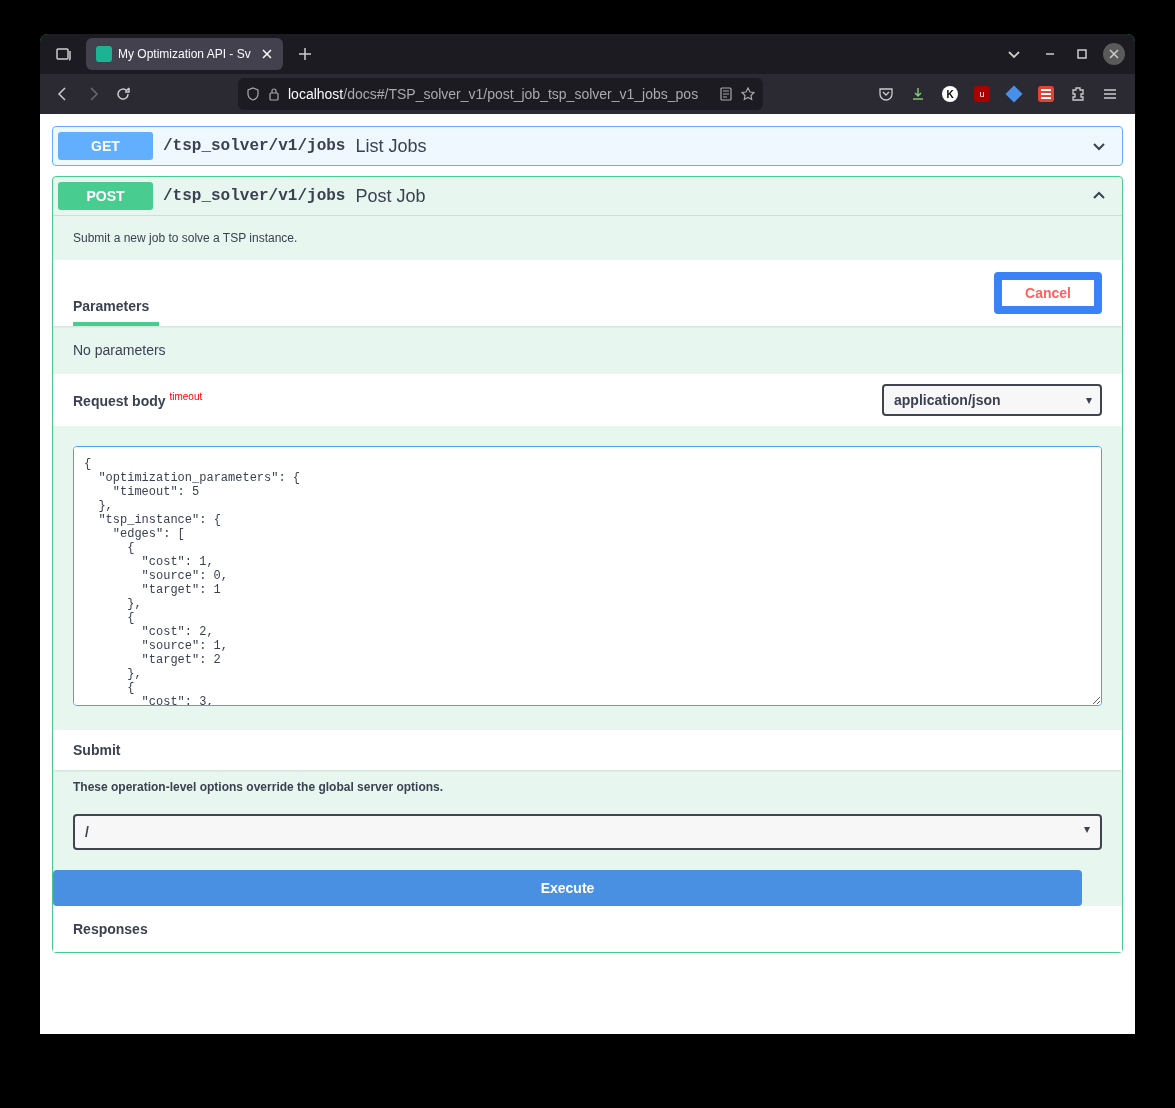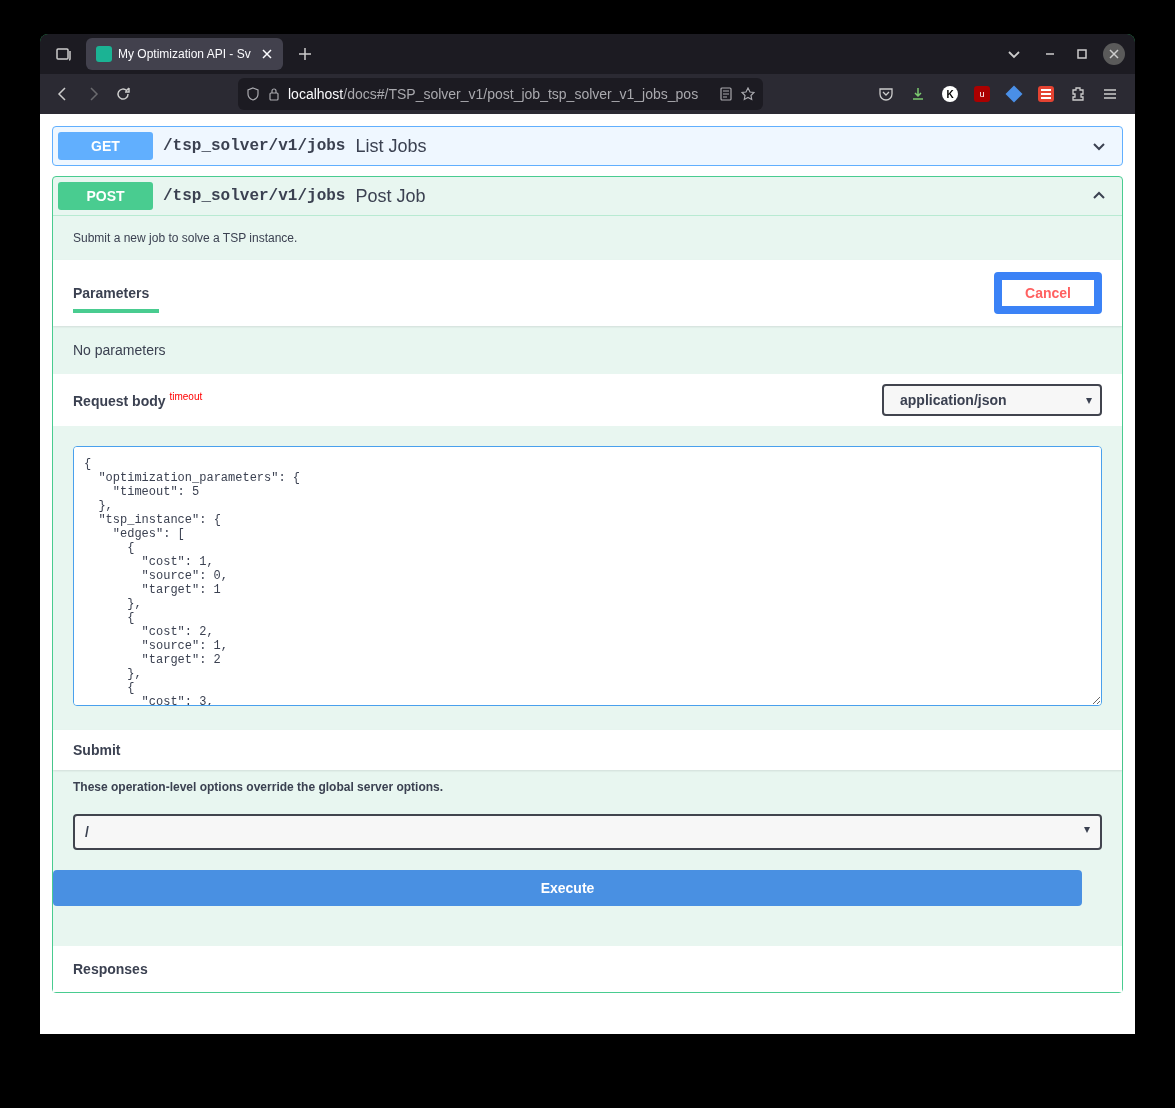--- a/index.html
+++ b/index.html
@@ -28,38 +28,38 @@
     .opblock-post { background: #e8f6f0; border-color: #49cc90; }
     .opblock-summary { display: flex; align-items: center; padding: 5px; cursor: pointer; gap: 10px; }
     .method-badge { font-weight: 700; font-size: 14px; color: #fff; padding: 6px 0; width: 95px; text-align: center; border-radius: 3px; font-family: sans-serif; }
     .method-get { background: #61affe; }
     .method-post { background: #49cc90; }
     .path { font-family: 'Courier New', monospace; font-weight: 600; font-size: 16px; color: #3b4151; }
     .summary-desc { font-size: 18px; color: #3b4151; }
     .expand-arrow { margin-left: auto; padding: 0 10px; color: #3b4151; }
     .opblock-body { border-top: 1px solid rgba(73,204,144,0.3); }
     .opblock-description { padding: 15px 20px; color: #3b4151; font-size: 12px; }
-    .section-header { background: #fff; padding: 12px 20px; display: flex; align-items: center; justify-content: space-between; box-shadow: 0 1px 2px rgba(0,0,0,0.1); }
+    .section-header { background: #fff; padding: 12px 20px; display: flex; align-items: flex-end; justify-content: space-between; box-shadow: 0 1px 2px rgba(0,0,0,0.1); }
     .section-title { font-weight: 700; color: #3b4151; font-size: 14px; position: relative; }
     .params-title::after { content: ''; position: absolute; bottom: -12px; left: 0; width: 86px; height: 4px; background: #49cc90; }
     .cancel-btn { border: 8px solid #3b82f6; color: #ff6060; background: transparent; padding: 5px 23px; border-radius: 4px; font-weight: 700; font-size: 14px; cursor: pointer; }
     .no-params { padding: 16px 20px; color: #3b4151; font-size: 14px; }
     .reqbody-header { background: #fff; padding: 10px 20px; display: flex; align-items: center; justify-content: space-between; }
     .reqbody-title { font-weight: 700; color: #3b4151; font-size: 14px; }
     .required { color: #ff0000; font-size: 10px; font-weight: 400; vertical-align: super; }
-    .content-select { border: 2px solid #41444e; border-radius: 4px; padding: 6px 30px 6px 16px; font-weight: 700; font-size: 14px; color: #3b4151; background: #f7f7f7; appearance: none; position: relative; width: 220px; }
+    .content-select { border: 2px solid #41444e; border-radius: 4px; padding: 6px 30px 6px 10px; font-weight: 700; font-size: 14px; color: #3b4151; background: #f7f7f7; appearance: none; position: relative; width: 220px; }
     .select-wrap { position: relative; display: inline-block; }
     .select-wrap::after { content: '▾'; position: absolute; right: 10px; top: 50%; transform: translateY(-50%); pointer-events: none; color: #3b4151; font-size: 12px; }
     .body-textarea { width: calc(100% - 40px); margin: 20px; height: 260px; border: 1px solid #49a0ed; border-radius: 4px; padding: 10px; font-family: 'Courier New', monospace; font-size: 12px; color: #3b4151; resize: vertical; outline: none; background: #fff; }
     .servers-note { padding: 10px 20px; font-weight: 700; font-size: 12px; color: #3b4151; }
     .server-select { width: calc(100% - 40px); margin: 10px 20px 20px; border: 2px solid #41444e; border-radius: 4px; padding: 8px 10px; font-weight: 700; font-size: 14px; color: #3b4151; background: #f7f7f7; appearance: none; }
     .server-select-wrap { position: relative; }
     .server-select-wrap::after { content: '▾'; position: absolute; right: 32px; top: 18px; pointer-events: none; color: #3b4151; font-size: 12px; }
     .execute-btn { width: calc(100% - 40px); background: #4990e2; color: #fff; border: none; border-radius: 4px; padding: 10px; font-weight: 700; font-size: 14px; cursor: pointer; }
-    .responses-header { background: #fff; padding: 15px 20px; font-weight: 700; color: #3b4151; font-size: 14px; margin-top: 40px; }
+    .responses-header { background: #fff; padding: 15px 20px; font-weight: 700; color: #3b4151; font-size: 14px; }
     svg { display: block; }
     .k-badge { width: 16px; height: 16px; background: #fff; border-radius: 50%; color: #000; font-size: 10px; font-weight: bold; display: flex; align-items: center; justify-content: center; }
     .ublock { width: 16px; height: 16px; background: #ab0000; border-radius: 3px; color: #fff; font-size: 9px; display: flex; align-items: center; justify-content: center; }
     .diamond { width: 12px; height: 12px; background: #4a8fe7; transform: rotate(45deg); }
     .todoist { width: 16px; height: 16px; background: #e44332; border-radius: 3px; position: relative; }
     .todoist::before { content: ''; position: absolute; top: 3px; left: 3px; right: 3px; height: 2px; background: #fff; }
     .todoist::after { content: ''; position: absolute; top: 7px; left: 3px; right: 3px; height: 2px; background: #fff; box-shadow: 0 4px 0 #fff; }
   </style>
 </head>
 <body>

